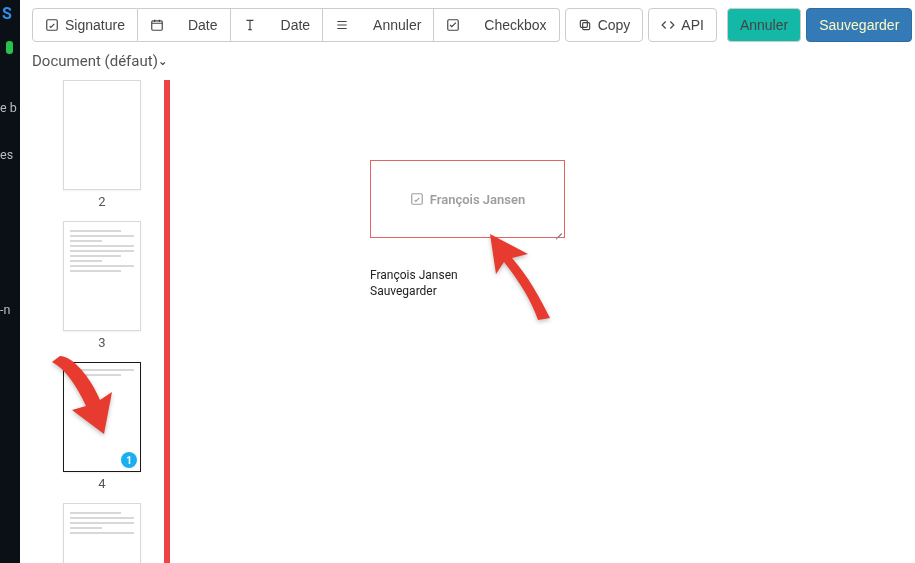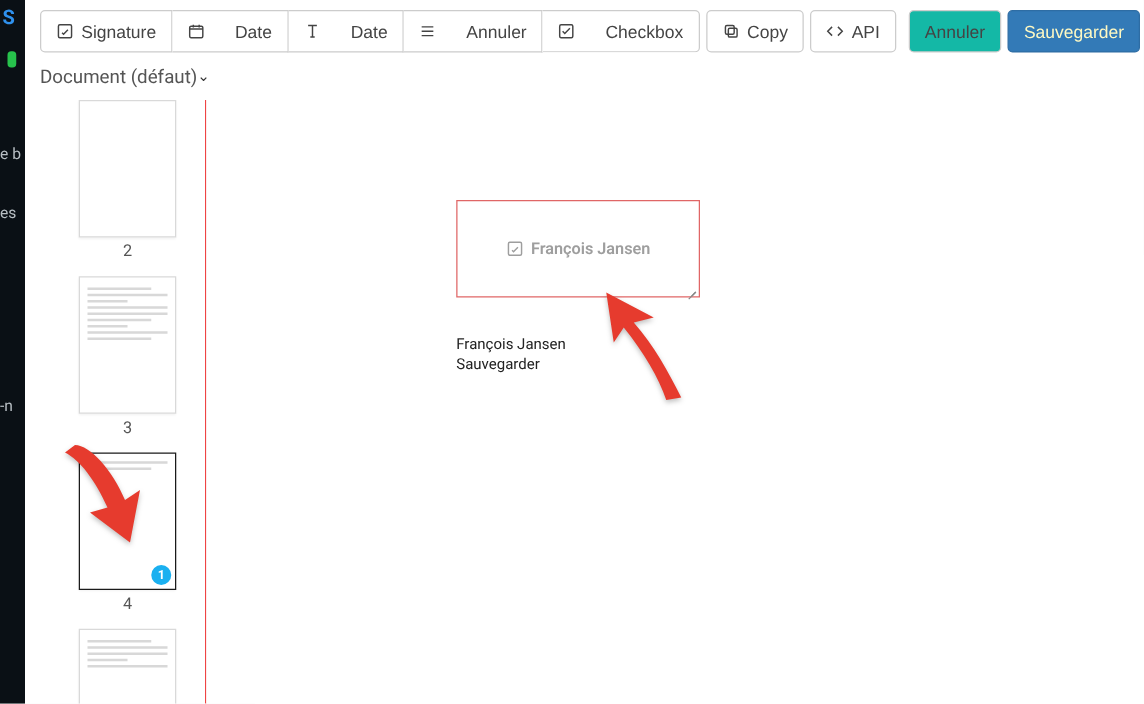--- a/index.html
+++ b/index.html
@@ -25,21 +25,21 @@
     padding-top: 4px;
     overflow: hidden;
   }
   .dark-strip .s-ico {
     color: #2f91ee;
     font-weight: 700;
     font-size: 16px;
     padding-left: 2px;
   }
   .dark-strip .frag {
-    margin-top: 62px;
+    margin-top: 46px;
     font-size: 12.5px;
     line-height: 1.2;
     padding-left: 0;
   }
   .green-pill {
     background:#27c24c;
     color:#fff;
     border-radius:3px;
     display:inline-block;
     margin-top:18px;
@@ -160,21 +160,21 @@
   .thumb-num { font-size: 13px; color: #555; }
   
   .doc-lines { padding: 8px 6px; }
   .doc-lines .ln { height: 2px; background: #d8d8d8; margin-bottom: 3px; }
   .doc-lines .ln.short { width: 50%; }
   .doc-lines .ln.med { width: 80%; }
   .doc-lines .ln.full { width: 100%; }
 
   .canvas-wrap {
     flex: 1;
-    border-left: 1px solid #ef4444;
+    border-left: 6px solid #ef4444;
     overflow: hidden;
     position: relative;
   }
   .canvas {
     position: relative;
     width: 100%;
     height: 100%;
     background: #fff;
   }
 

